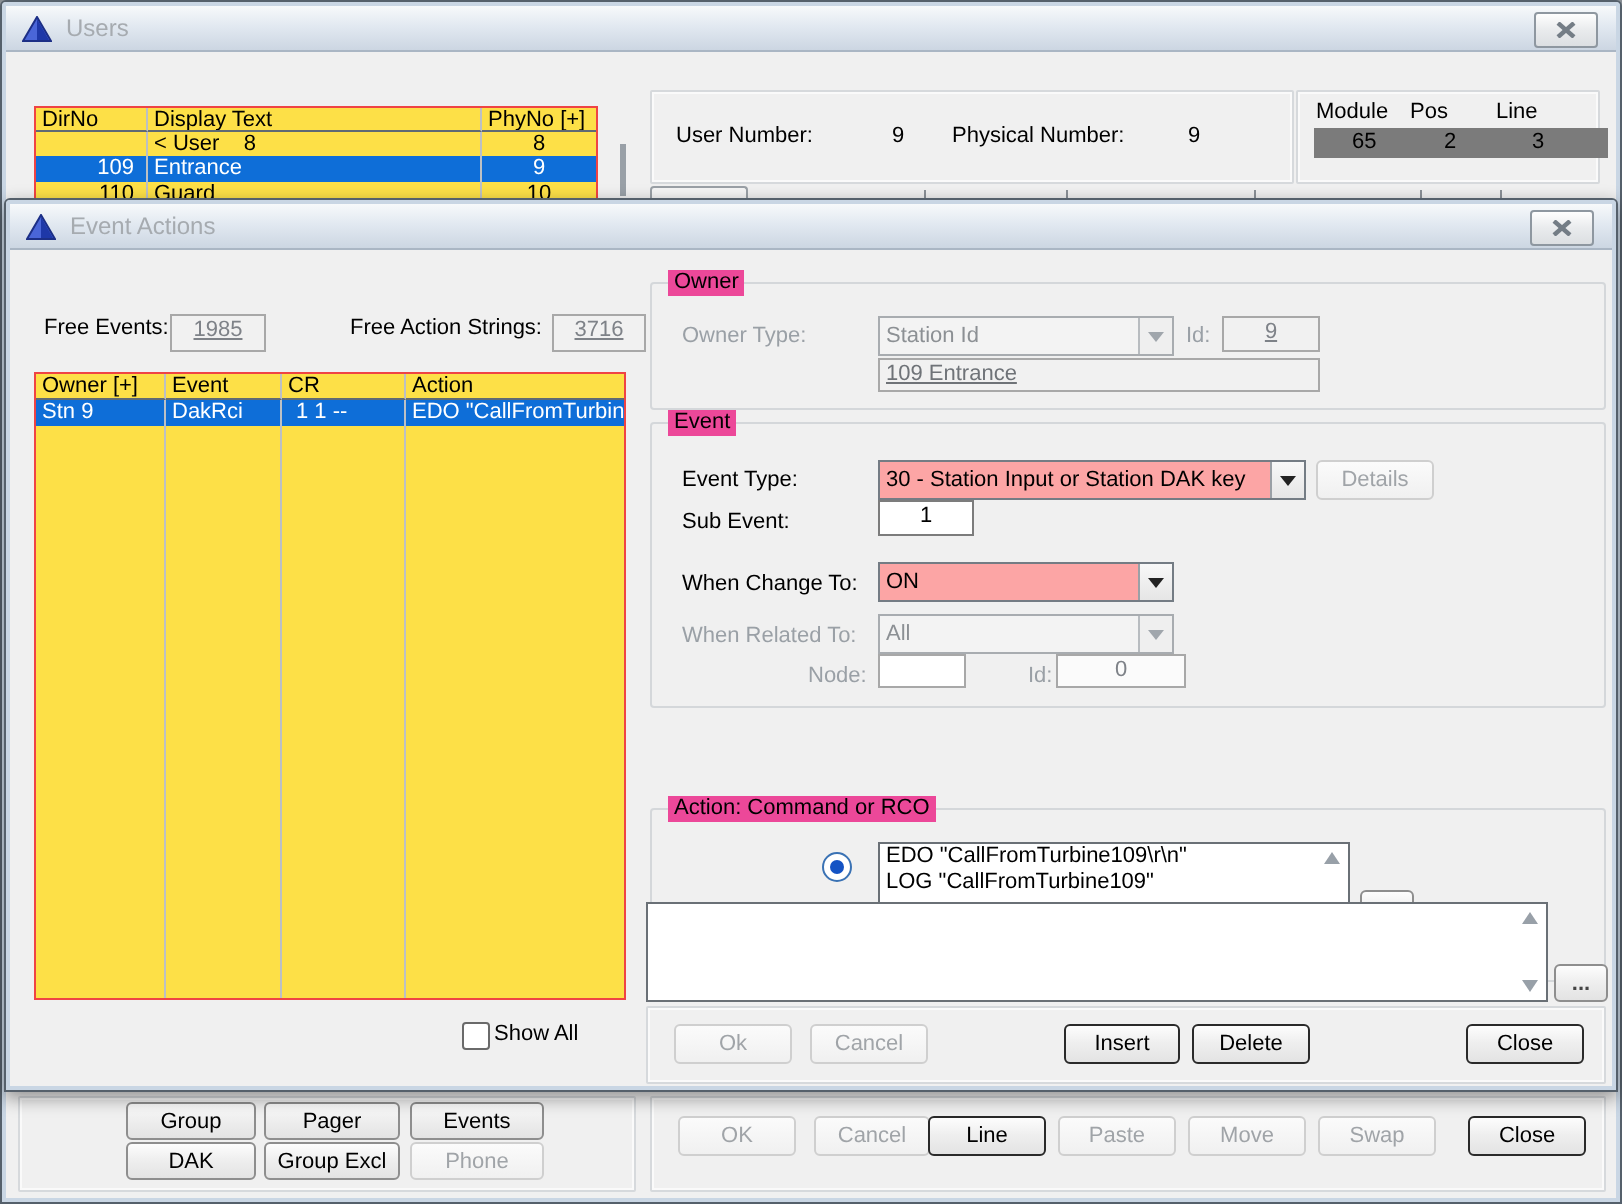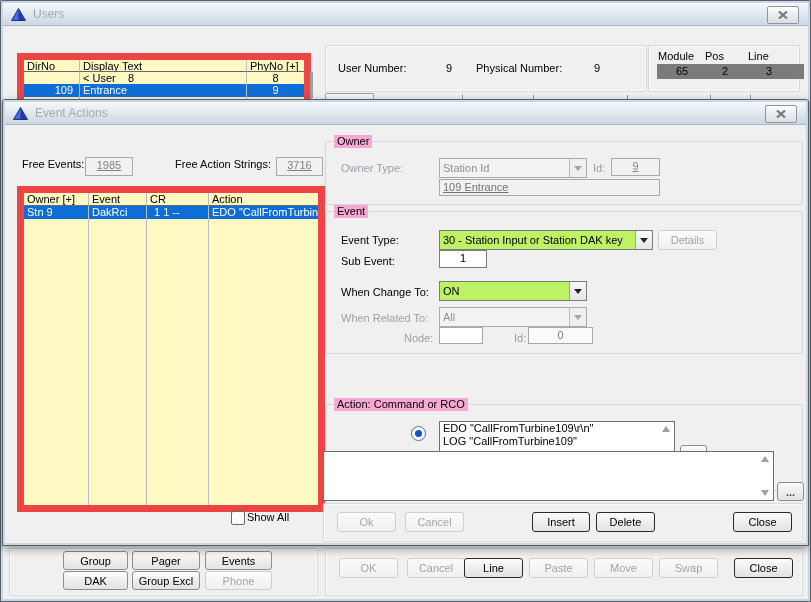--- a/index.html
+++ b/index.html
@@ -13,39 +13,39 @@
   .title{font-size:12px;color:#a6abb0;}
   .close-btn{position:absolute;right:9px;top:3px;width:30px;height:16px;border:1px solid #8e97a0;border-radius:2px;
              background:linear-gradient(#fefefe,#e9ebed 50%,#dcdfe2);display:flex;align-items:center;justify-content:center;}
   .client{flex:1;background:#f0f0f0;position:relative;overflow:hidden;}
   .lbl{position:absolute;white-space:nowrap;line-height:13px;}
   .lbl.dis{color:#9aa0a6;}
   .fld{position:absolute;background:#fff;border:1px solid #7c7c7c;line-height:15px;padding:0 3px;overflow:hidden;white-space:pre;}
   .fld.ro{background:#f1f1f1;border-color:#a8a8a8;color:#7e8288;text-decoration:underline;}
   .ce{text-align:center;}
   .groupbox{position:absolute;border:1px solid #d4d7da;border-radius:2px;}
-  .legend{position:absolute;top:-7px;left:8px;background:#f9a8d4;padding:0 3px;line-height:13px;}
+  .legend{position:absolute;top:-7px;left:8px;background:#ec4899;padding:0 3px;line-height:13px;}
   .btn{position:absolute;border:1px solid #8e8e8e;border-radius:3px;background:linear-gradient(#fdfdfd,#efefef 45%,#e3e3e3);
        display:flex;align-items:center;justify-content:center;line-height:12px;}
   .btn.strong{border-color:#2a2a2a;}
   .btn.disabled{border-color:#cfcfcf;color:#a0a4a8;background:linear-gradient(#fbfbfb,#f0f0f0);}
   .dots{font-weight:bold;color:#444;}
-  .combo{position:absolute;background:#bef264;border:1px solid #747c84;display:flex;align-items:center;overflow:hidden;}
+  .combo{position:absolute;background:#fca5a5;border:1px solid #747c84;display:flex;align-items:center;overflow:hidden;}
   .combo .txt{flex:1;padding-left:3px;white-space:nowrap;overflow:hidden;}
   .combo .arrowbox{width:16px;align-self:stretch;border-left:1px solid #9aa0a6;
                    background:linear-gradient(#f8f8f8,#e6e6e6);display:flex;align-items:center;justify-content:center;}
   .combo.disabled{background:#f3f3f3;border-color:#a8acb0;color:#8c9094;}
   .combo.disabled .arrowbox{background:#efefef;border-left-color:#b8bcc0;}
   .tri-dn{width:0;height:0;border-left:4px solid transparent;border-right:4px solid transparent;border-top:5px solid #222;}
   .combo.disabled .tri-dn{border-top-color:#a0a6ac;}
   .tri-up-g{width:0;height:0;border-left:4px solid transparent;border-right:4px solid transparent;border-bottom:6px solid #98a0a8;}
   .tri-dn-g{width:0;height:0;border-left:4px solid transparent;border-right:4px solid transparent;border-top:6px solid #98a0a8;}
   .scrollcol{position:absolute;right:2px;top:4px;bottom:4px;width:12px;display:flex;flex-direction:column;
              justify-content:space-between;align-items:center;}
-  .tbl{position:absolute;display:grid;background:#fef9c3;border:7px solid #ef4444;overflow:hidden;}
+  .tbl{position:absolute;display:grid;background:#fde047;border:1px solid #ef4444;overflow:hidden;}
   .tbl .c{border-right:1px solid #bcc0c4;padding:0 3px;overflow:hidden;white-space:pre;}
   .tbl .c.last{border-right:none;}
   .tbl .h{border-bottom:1px solid #5f6a74;}
   .tbl .sel{background:#0e6ed8;color:#fff;}
   .tbl .ra{text-align:right;padding-right:6px;}
   .radio{position:absolute;width:13px;height:13px;border-radius:50%;background:#fff;border:1px solid #8a9096;}
   .radio.on{border-color:#3a72b4;}
   .radio.on::after{content:"";position:absolute;left:3px;top:3px;width:7px;height:7px;border-radius:50%;background:#1453c4;}
   .checkbox{position:absolute;width:12px;height:12px;background:#fff;border:1px solid #6a6a6a;border-radius:2px;}
   .etched{position:absolute;border:1px solid #d6d9dc;border-radius:1px;box-shadow:inset 0 0 0 1px #fafafa;}

